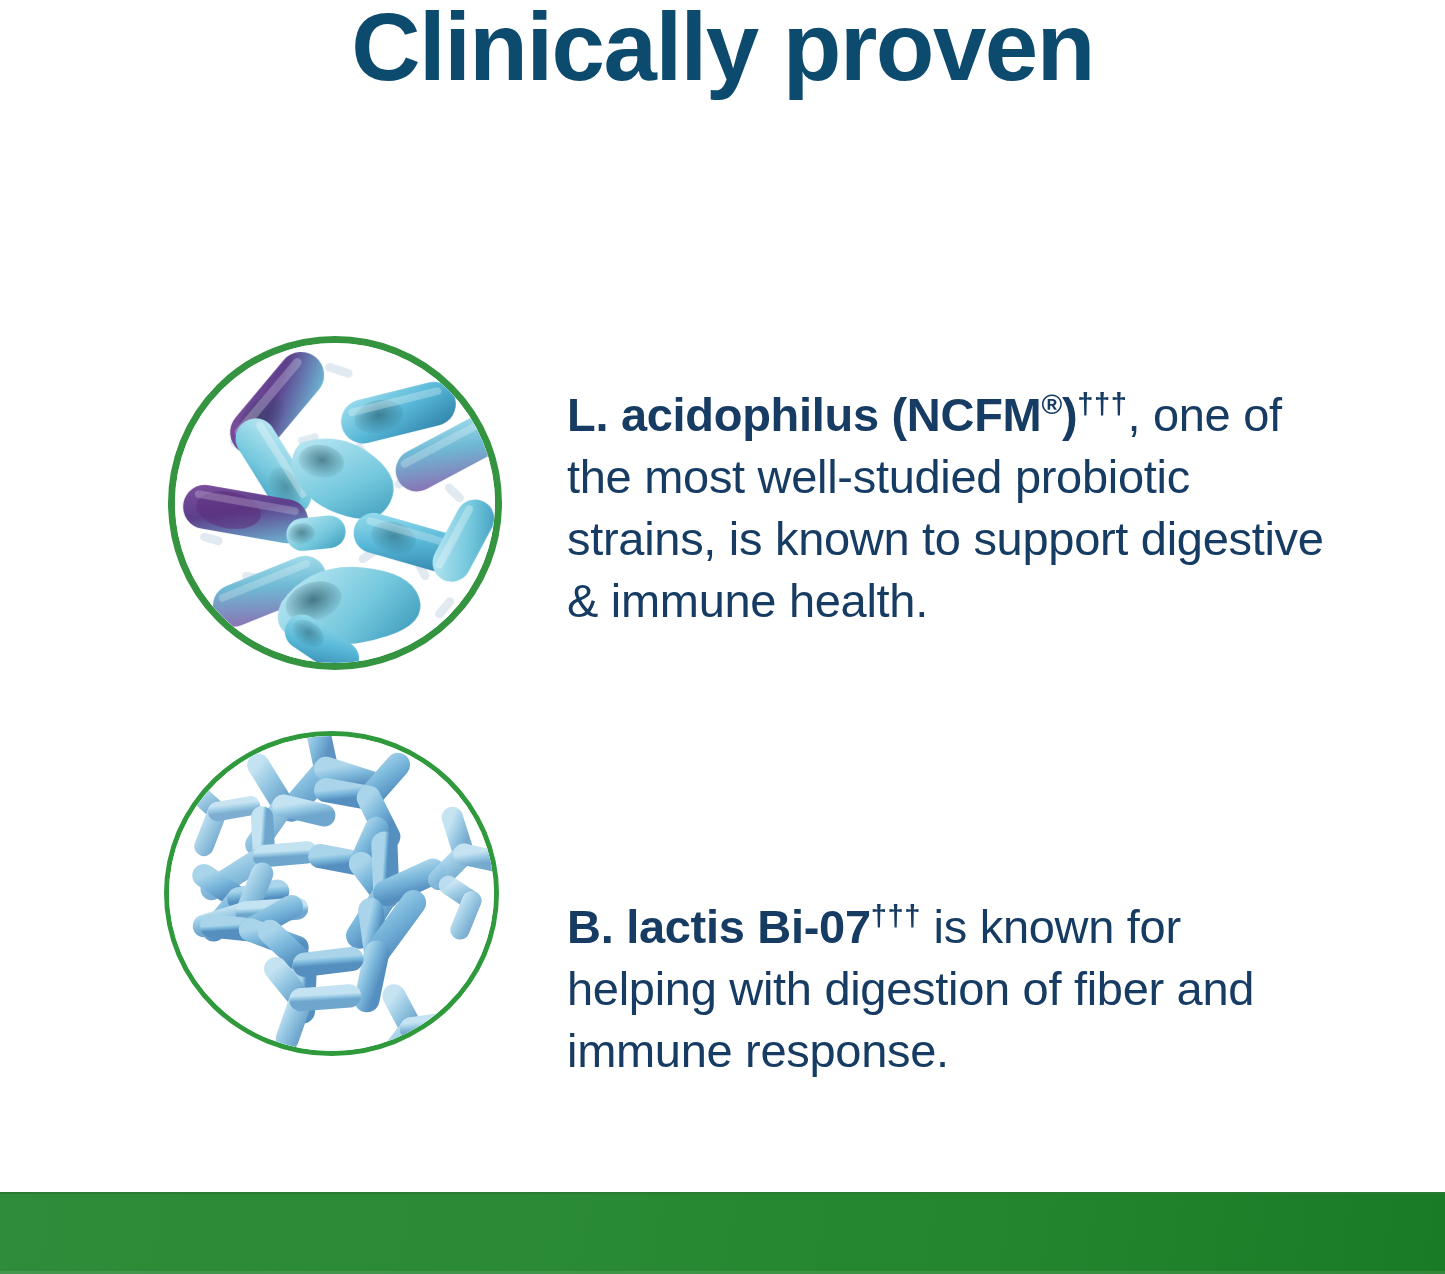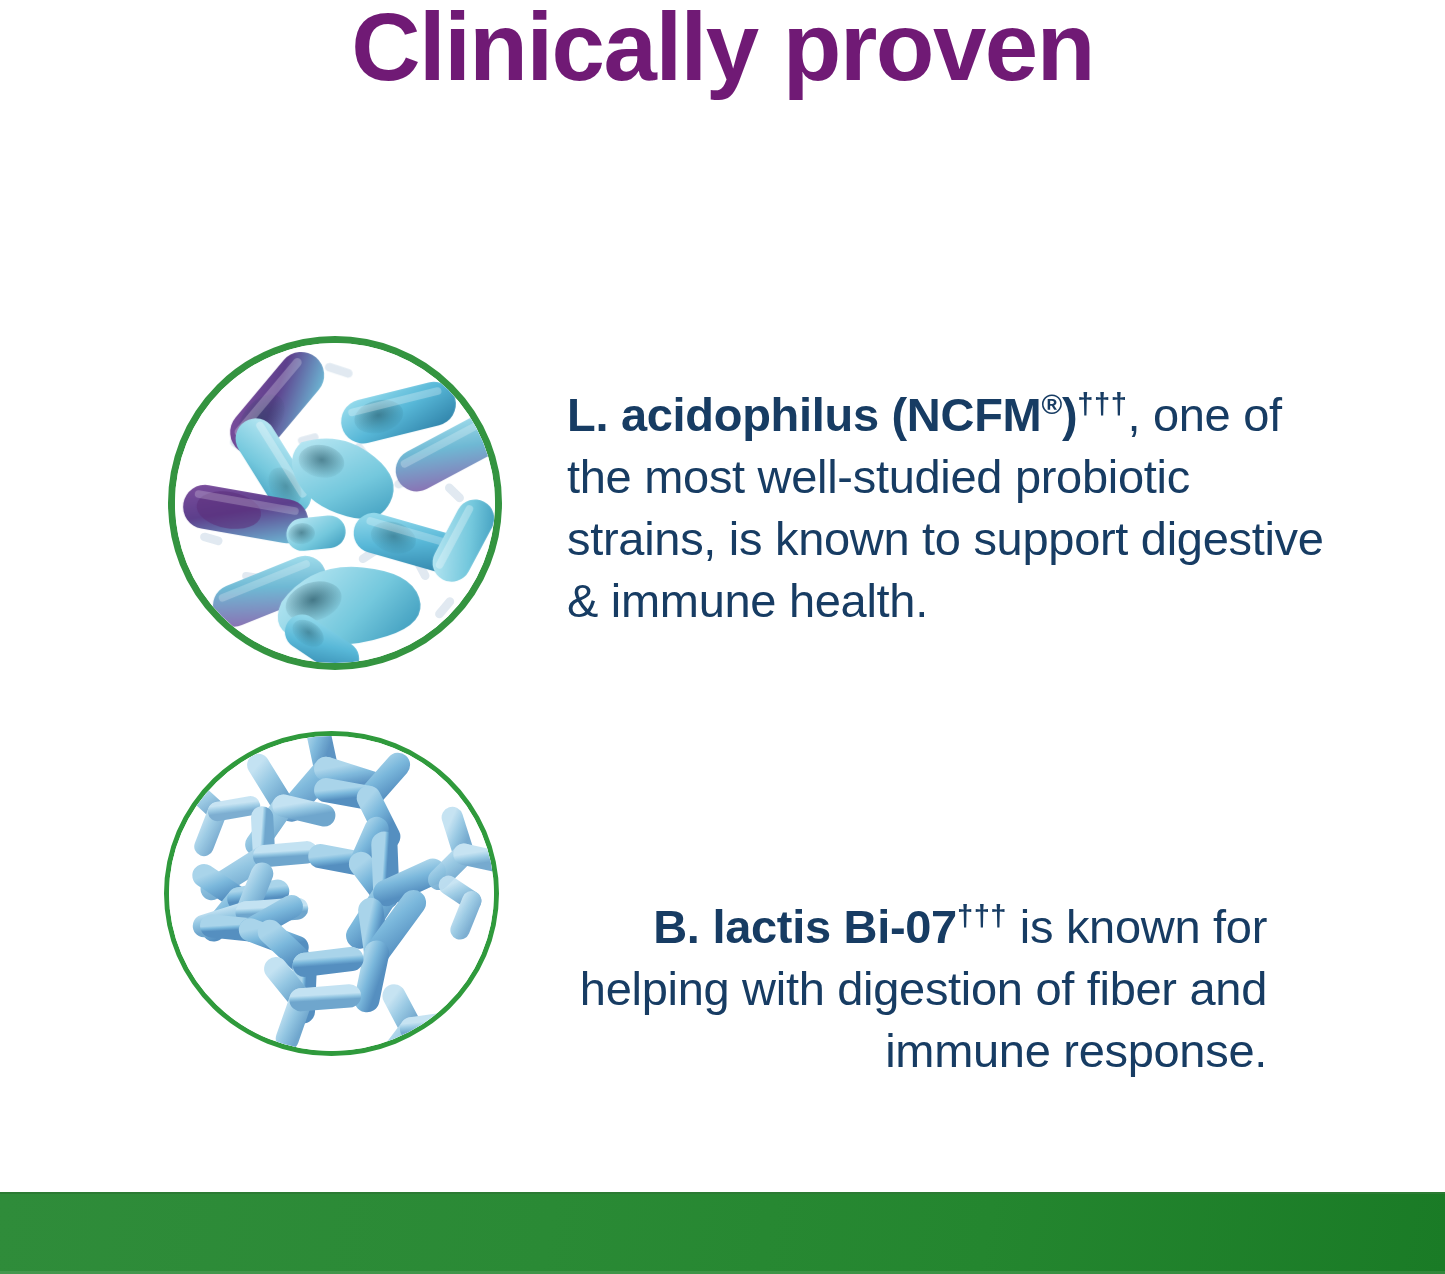--- a/index.html
+++ b/index.html
@@ -18,21 +18,21 @@
     padding-top:2px;
   }
   .head-line {
     display:block;
     font-weight:700;
     letter-spacing:-1.5px;
     line-height:0.93;
     white-space:nowrap;
   }
   #head-line-1 {
-    color:#701a75;
+    color:#0c4a6e;
     font-size:96px;
   }
   #head-line-2 {
     color:#163c66;
     font-size:92px;
     margin-top:4px;
   }
 
   
   #content {
@@ -81,21 +81,20 @@
   }
   #text-acidophilus {
     position:absolute;
     left:555px; top:84px;
     width:760px;
   }
   #text-lactis {
     position:absolute;
     left:555px; top:188px;
     width:700px;
-    text-align:right;
   }
   .strain-name { font-weight:700; }
   .dagger-sup {
     font-size:0.62em;
     vertical-align:super;
     line-height:0;
     font-weight:700;
     letter-spacing:0.5px;
   }
   .reg-sup {

